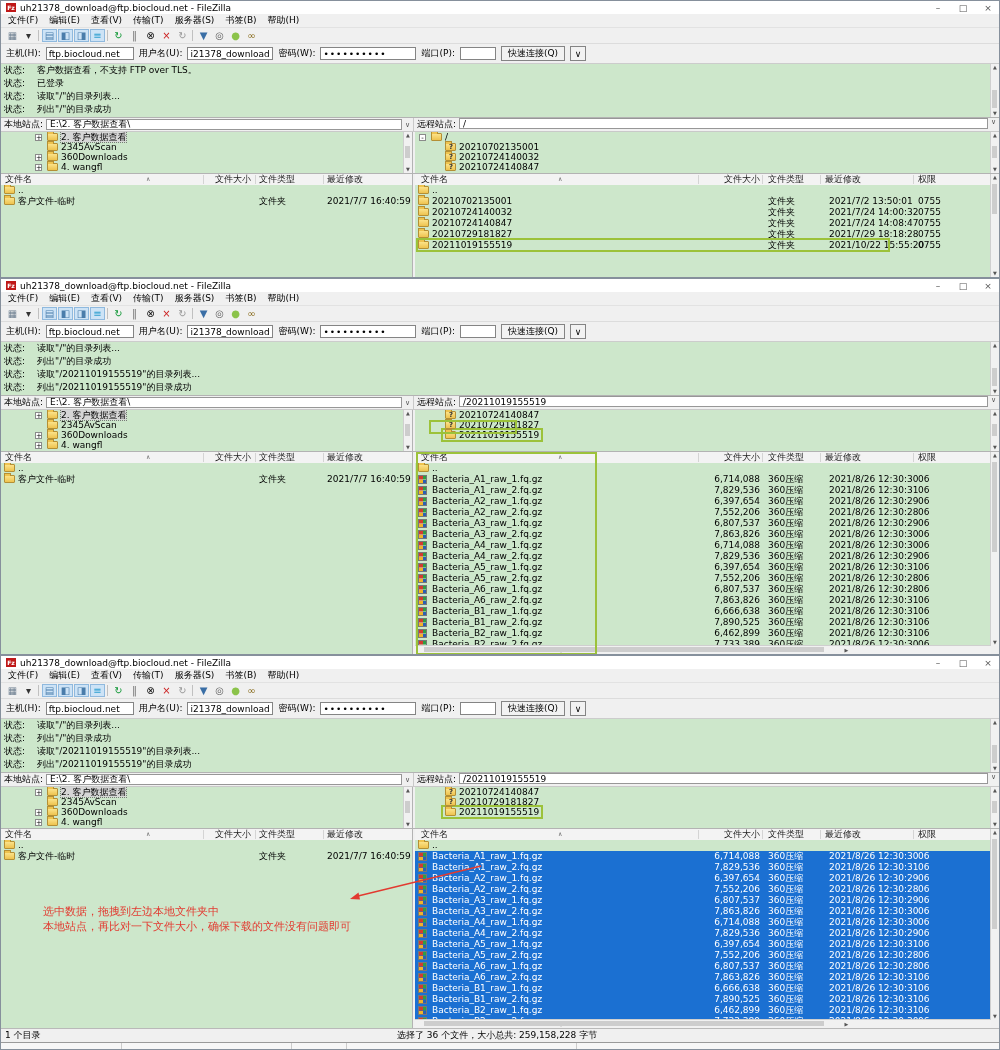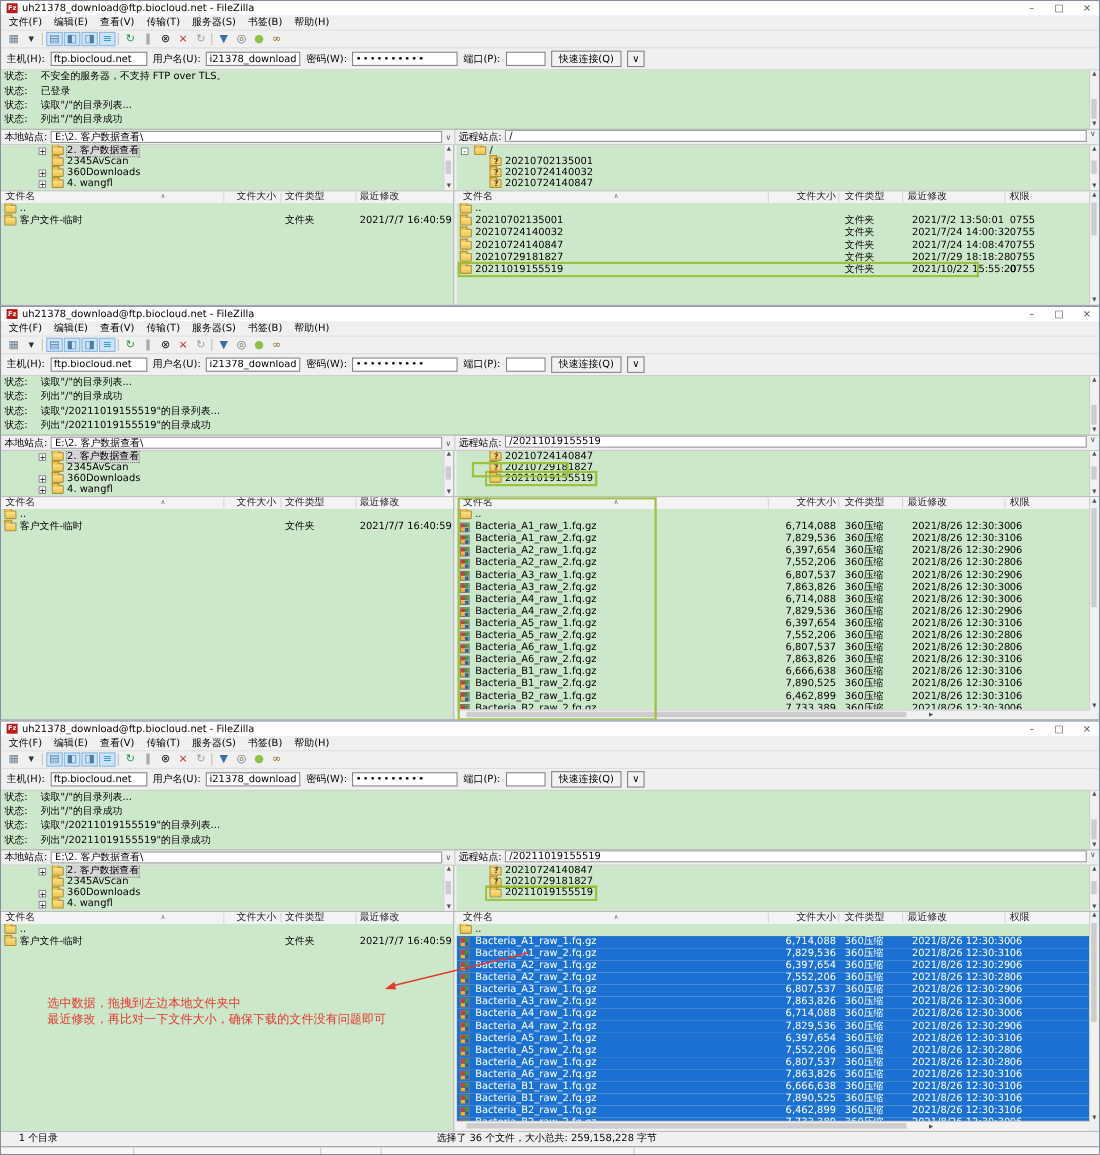--- a/index.html
+++ b/index.html
@@ -191,21 +191,21 @@
     <input class="qc-input qc-pass" value="••••••••••" style="">
     <span>端口(P):</span>
     <input class="qc-input qc-port" value="" style="">
     <button class="qc-btn">快速连接(Q)</button>
     <button class="qc-btn qc-drop">∨</button>
   </div>
   <div class="logpane">
     <div>
       <div class="log-line">
         <span class="log-label">状态:</span>
-        <span>不安全的服务器，不支持 FTP over TLS。</span>
+        <span>客户数据查看，不支持 FTP over TLS。</span>
       </div>
 
       <div class="log-line">
         <span class="log-label">状态:</span>
         <span>已登录</span>
       </div>
 
       <div class="log-line">
         <span class="log-label">状态:</span>
         <span>读取"/"的目录列表...</span>
@@ -1241,28 +1241,28 @@
         <div class="vthumb" style="top:10px;height:90px"></div>
       </div>
       <div class="hscroll">
         <span class="sarr">◀</span>
         <span class="sarr">▶</span>
         <div class="hthumb" style="left:9px;width:400px"></div>
       </div>
     </div>
   </div>
   <div class="statusbar">
-    <span style="left:16px">1 个目录</span>
+    <span style="left:4px">1 个目录</span>
     <span style="left:396px">选择了 36 个文件，大小总共: 259,158,228 字节</span>
   </div>
   <div class="queue-strip">
     <div class="qdiv" style="left:120px"></div>
       <div class="qdiv" style="left:290px"></div>
     <div class="qdiv" style="left:345px"></div>
       <div class="qdiv" style="left:575px"></div>
   </div>
   <div class="anno-text" style="left:42px;top:248px">选中数据，拖拽到左边本地文件夹中</div>
-  <div class="anno-text" style="left:42px;top:263px">最近修改，再比对一下文件大小，确保下载的文件没有问题即可</div>
+  <div class="anno-text" style="left:42px;top:263px">本地站点，再比对一下文件大小，确保下载的文件没有问题即可</div>
   <svg class="anno-arrow" style="left:345px;top:204px" width="142" height="46">
     <line x1="135" y1="6" x2="12" y2="36" stroke="#e23a30" stroke-width="1.4"></line>
     <polygon points="4,39 12.5,32.5 14,39.5" fill="#e23a30"></polygon>
   </svg>
 </div>
 
 </body></html>

